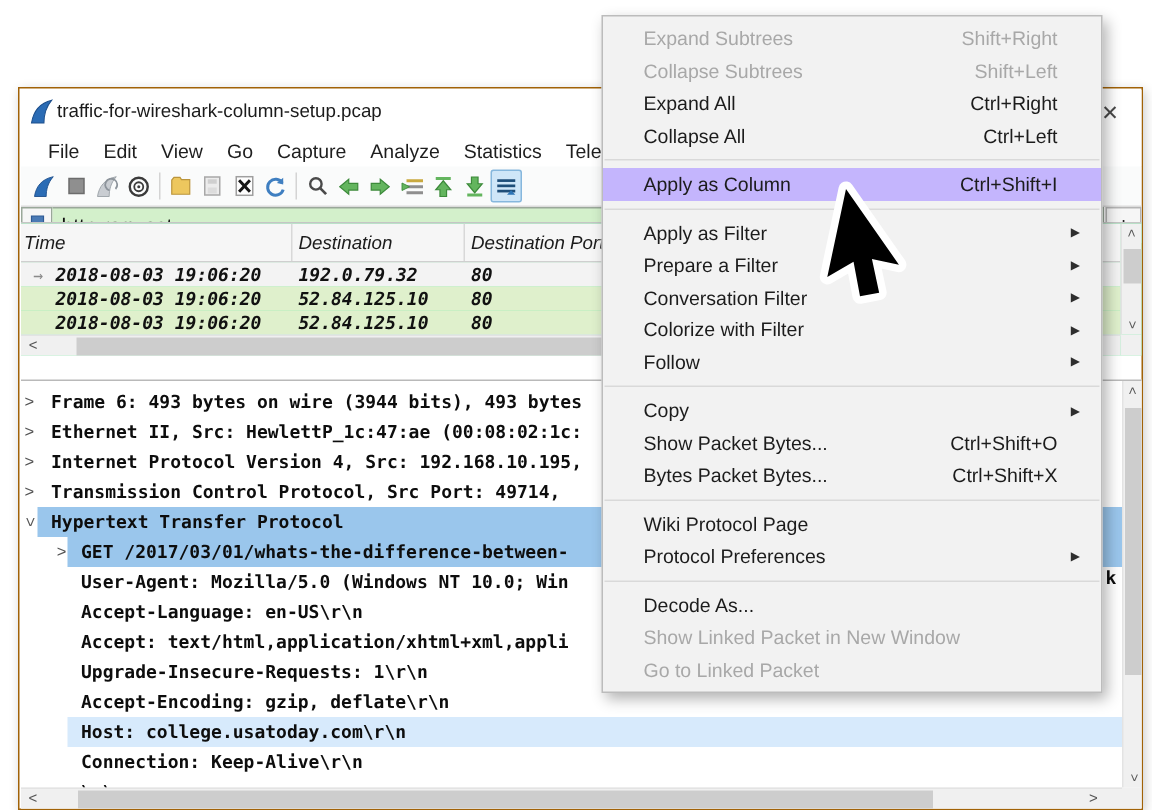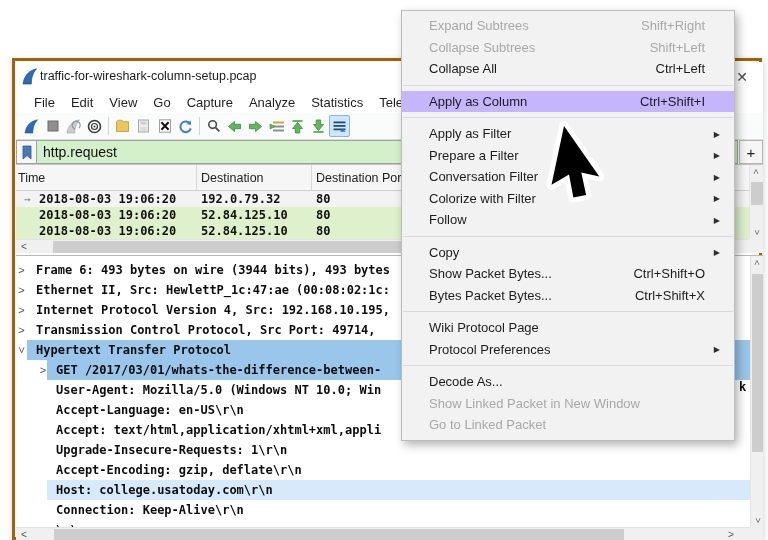--- a/index.html
+++ b/index.html
@@ -1,21 +1,21 @@
 <!DOCTYPE html>
 <html><head>
 <meta charset="utf-8">
 <style>
   * { margin:0; padding:0; box-sizing:border-box; }
   html,body { width:768px; height:540px; background:#ffffff; overflow:hidden;
               font-family:"Liberation Sans", sans-serif; }
 
   
   #app-window { position:absolute; left:12px; top:58px; width:750px; height:482px;
-    background:#ffffff; border:3px solid #a16207; box-shadow:1px 2px 7px rgba(0,0,0,.20); }
+    background:#ffffff; border:1px solid #a16207; box-shadow:1px 2px 7px rgba(0,0,0,.20); }
 
   
   .titlebar { position:absolute; left:1px; top:1px; width:747px; height:29px; background:#ffffff; }
   .titlebar .fin { position:absolute; left:6px; top:6px; }
   .title-text { position:absolute; left:24px; top:7px; font-size:12.5px; color:#1b1b1b; }
   .close-x { position:absolute; left:712px; top:4px; width:28px; height:22px;
     text-align:center; font-size:14px; color:#4a4a4a; line-height:22px; }
 
   
   .menubar { position:absolute; left:1px; top:30px; width:747px; height:22px; background:#ffffff;
@@ -33,22 +33,22 @@
   .filterrow { position:absolute; left:1px; top:79px; width:747px; height:24px; background:#ffffff;
     display:flex; align-items:stretch; }
   .bookmark-btn { width:21px; border:1px solid #9aa89a; background:#f6f6f6;
     display:flex; align-items:center; justify-content:center; }
   .filter-field { width:701px; background:#d3f0cb; border:1px solid #9aa89a; border-left:none;
     display:flex; align-items:center; padding-left:6px; font-size:14px; color:#101010; }
   .plus-btn { width:24px; margin-left:1px; border:1px solid #b5b5b5; background:#f6f6f6;
     display:flex; align-items:center; justify-content:center; font-size:15px; color:#222; }
 
   
-  .listpane { position:absolute; left:1px; top:103px; width:747px; height:89px;
-    background:#86efac; border-top:1px solid #c5c5c5; overflow:hidden; }
+  .listpane { position:absolute; left:1px; top:89px; width:747px; height:89px;
+    background:#86efac; border-top:1px solid #c5c5c5; overflow:hidden;font-style:italic; }
   .lheader { position:absolute; left:0; top:0; width:733px; height:26px; background:#f6f6f6;
     border-bottom:1px solid #cfcfcf; display:flex; font-size:12.5px; color:#1c1c1c; align-items:center; }
   .lheader .hc { height:100%; display:flex; align-items:center; border-right:1px solid #d8d8d8; padding-left:4px; }
   .hc.c-time { width:181px; padding-left:2px; }
   .hc.c-dst  { width:115px; }
   .hc.c-port { flex:1; border-right:none; }
   .lrows { position:absolute; left:0; top:26px; width:733px; }
   .lrow { height:16px; display:flex; align-items:center;
     font-family:"DejaVu Sans Mono", monospace; font-size:12px; font-weight:bold; color:#111; }
   .lrow .marker { width:23px; text-align:center; font-size:11px; color:#8a8a8a; font-weight:normal; }
@@ -352,20 +352,24 @@
 <div id="context-menu">
   <div class="mitem disabled">
     <span>Expand Subtrees</span>
       <span class="mshort">Shift+Right</span>
   </div>
   <div class="mitem disabled">
     <span>Collapse Subtrees</span>
       <span class="mshort">Shift+Left</span>
   </div>
   <div class="mitem">
+    <span>Expand All</span>
+      <span class="mshort">Ctrl+Right</span>
+  </div>
+  <div class="mitem">
     <span>Collapse All</span>
       <span class="mshort">Ctrl+Left</span>
   </div>
   <div class="msep"></div>
   <div class="mitem hl">
     <span>Apply as Column</span>
       <span class="mshort">Ctrl+Shift+I</span>
   </div>
   <div class="msep"></div>
   <div class="mitem">

